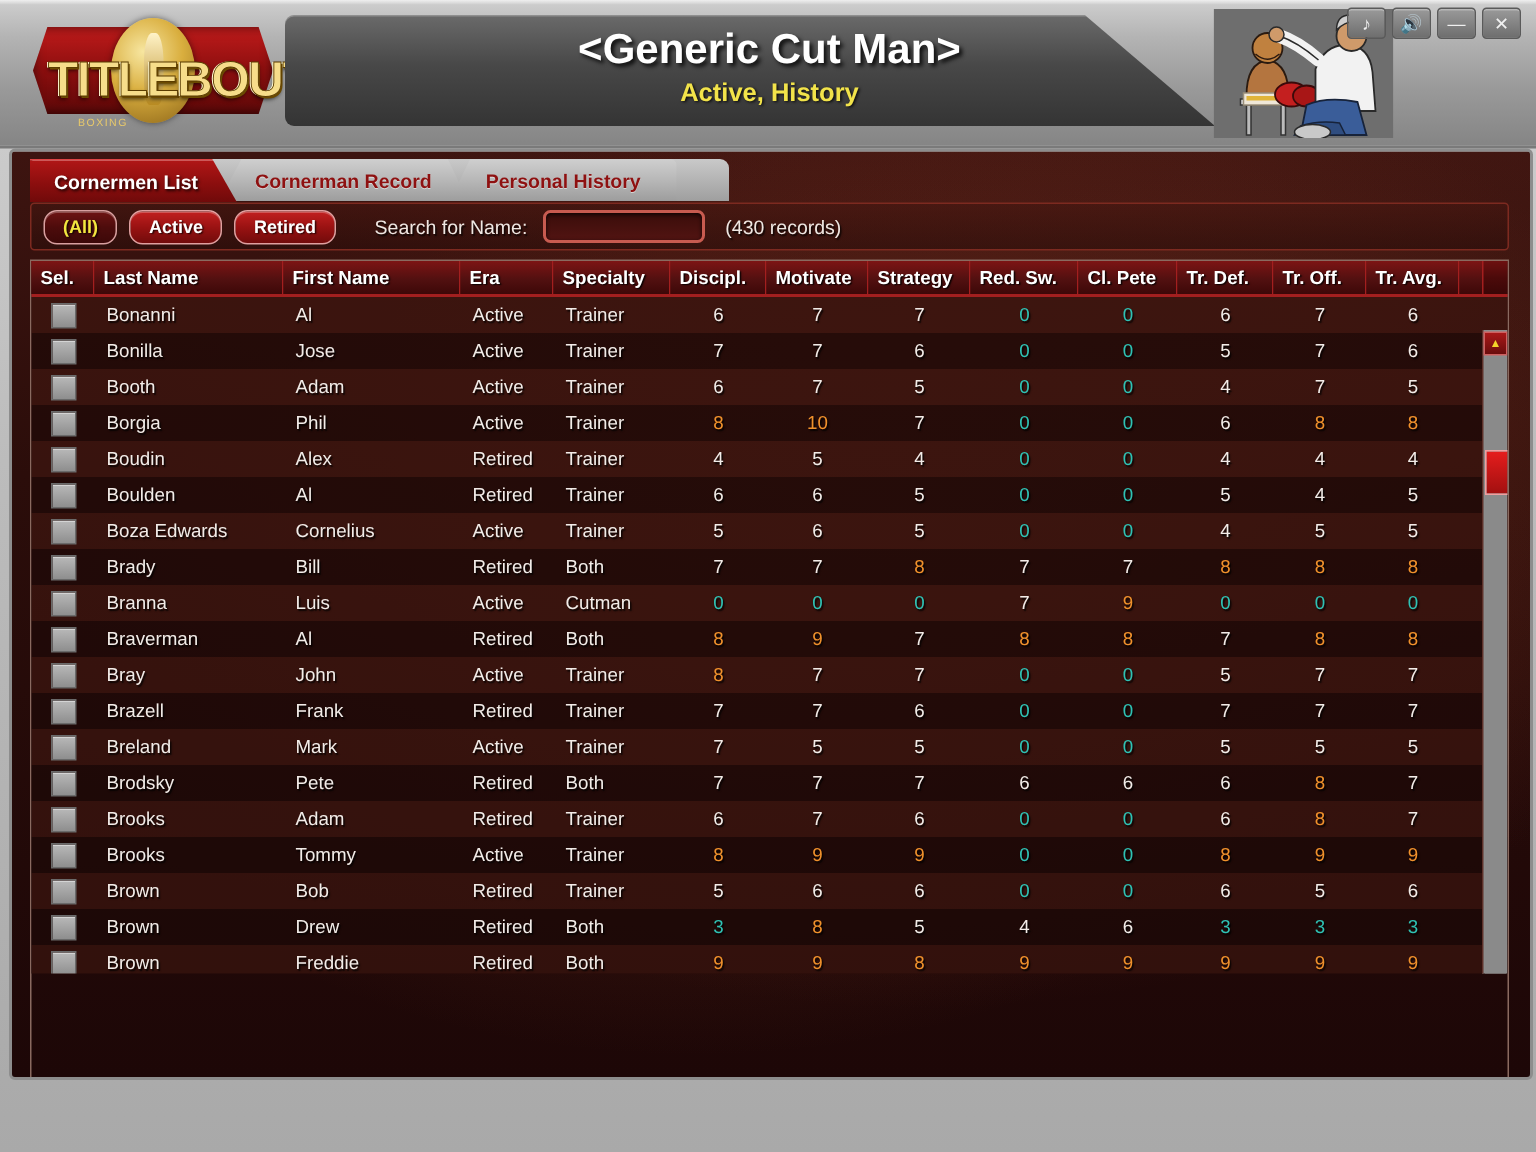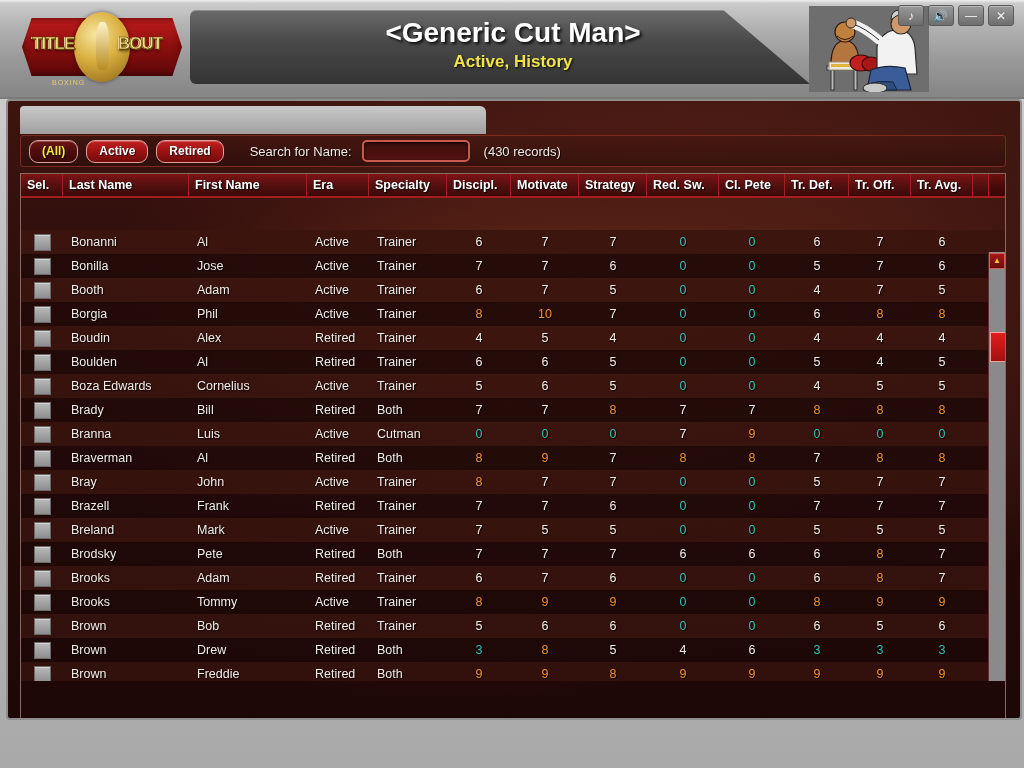--- a/index.html
+++ b/index.html
@@ -43,21 +43,21 @@
     background: radial-gradient(circle at 38% 32%, #f7e6a0 0%, #d9ae3e 45%, #8b6418 100%);
     box-shadow: 0 0 4px rgba(0,0,0,.5);
   }
   .logo .medal::after{
     content:""; position:absolute; left:22px; top:10px; width:13px; height:48px;
     background: linear-gradient(180deg,#fff3c8,#b88b22);
     border-radius:40% 40% 30% 30%;
   }
   .logo .lw, .logo .rw {
     position:absolute; top:24px; font-family:"Liberation Sans", sans-serif;
-    font-weight:bold; font-size:17px; letter-spacing:-1px;
+    font-weight:bold; font-size:33px; letter-spacing:-1px;
     color:#f6dd8a;
     text-shadow: 1px 1px 0 #6b4a00, -1px 0 0 #fff8d0, 0 2px 3px rgba(0,0,0,.7);
     -webkit-text-stroke: 0.6px #5a3c00;
   }
   .logo .lw { left:10px; }
   .logo .rw { left:96px; }
   .logo .sub {
     position:absolute; left:30px; bottom:0px; font-size:7px; color:#e8c96a;
     letter-spacing:1px;
   }
@@ -210,21 +210,20 @@
     color:#ffffff; font-size:12.5px; font-weight:bold;
     display:flex; align-items:center; padding-left:6px;
     border-right:1px solid #a31f1f;
     text-shadow:1px 1px 1px rgba(0,0,0,.9);
     box-sizing:border-box;
     background: linear-gradient(180deg,#7d1414 0%,#521010 55%,#3d0808 100%);
   }
   .grid-body {
     position:relative; height:451px; overflow:hidden;
     background: linear-gradient(180deg,rgba(45,14,11,.85),rgba(28,8,7,.9));
-    margin-top: 32px;
   }
   .row { display:flex; height:24px; align-items:stretch; }
   .row.odd  { background: rgba(72,26,18,.50); }
   .row.even { background: rgba(30,9,7,.55); }
   .cell {
     display:flex; align-items:center; box-sizing:border-box;
     font-size:12.5px; color:#f2ece8;
     text-shadow: 1px 1px 1px rgba(0,0,0,.85);
     overflow:hidden; white-space:nowrap;
   }
@@ -339,20 +338,25 @@
       <div class="winbtn">♪</div>
       <div class="winbtn">🔊</div>
       <div class="winbtn">—</div>
       <div class="winbtn">✕</div>
     </div>
   </div>
 
   <div class="panel">
 
     <div class="tabs-bg"></div>
+    <div class="tabs">
+      <div class="tab active">Cornermen List</div>
+      <div class="tab inactive">Cornerman Record</div>
+      <div class="tab inactive last">Personal History</div>
+    </div>
 
     <div class="filterbar">
       <div class="fbtn sel">(All)</div>
       <div class="fbtn">Active</div>
       <div class="fbtn">Retired</div>
       <div class="searchlbl">Search for Name:</div>
       <div class="searchbox">
         <input type="text" value="" style="">
       </div>
       <div class="reccount">(430 records)</div>

